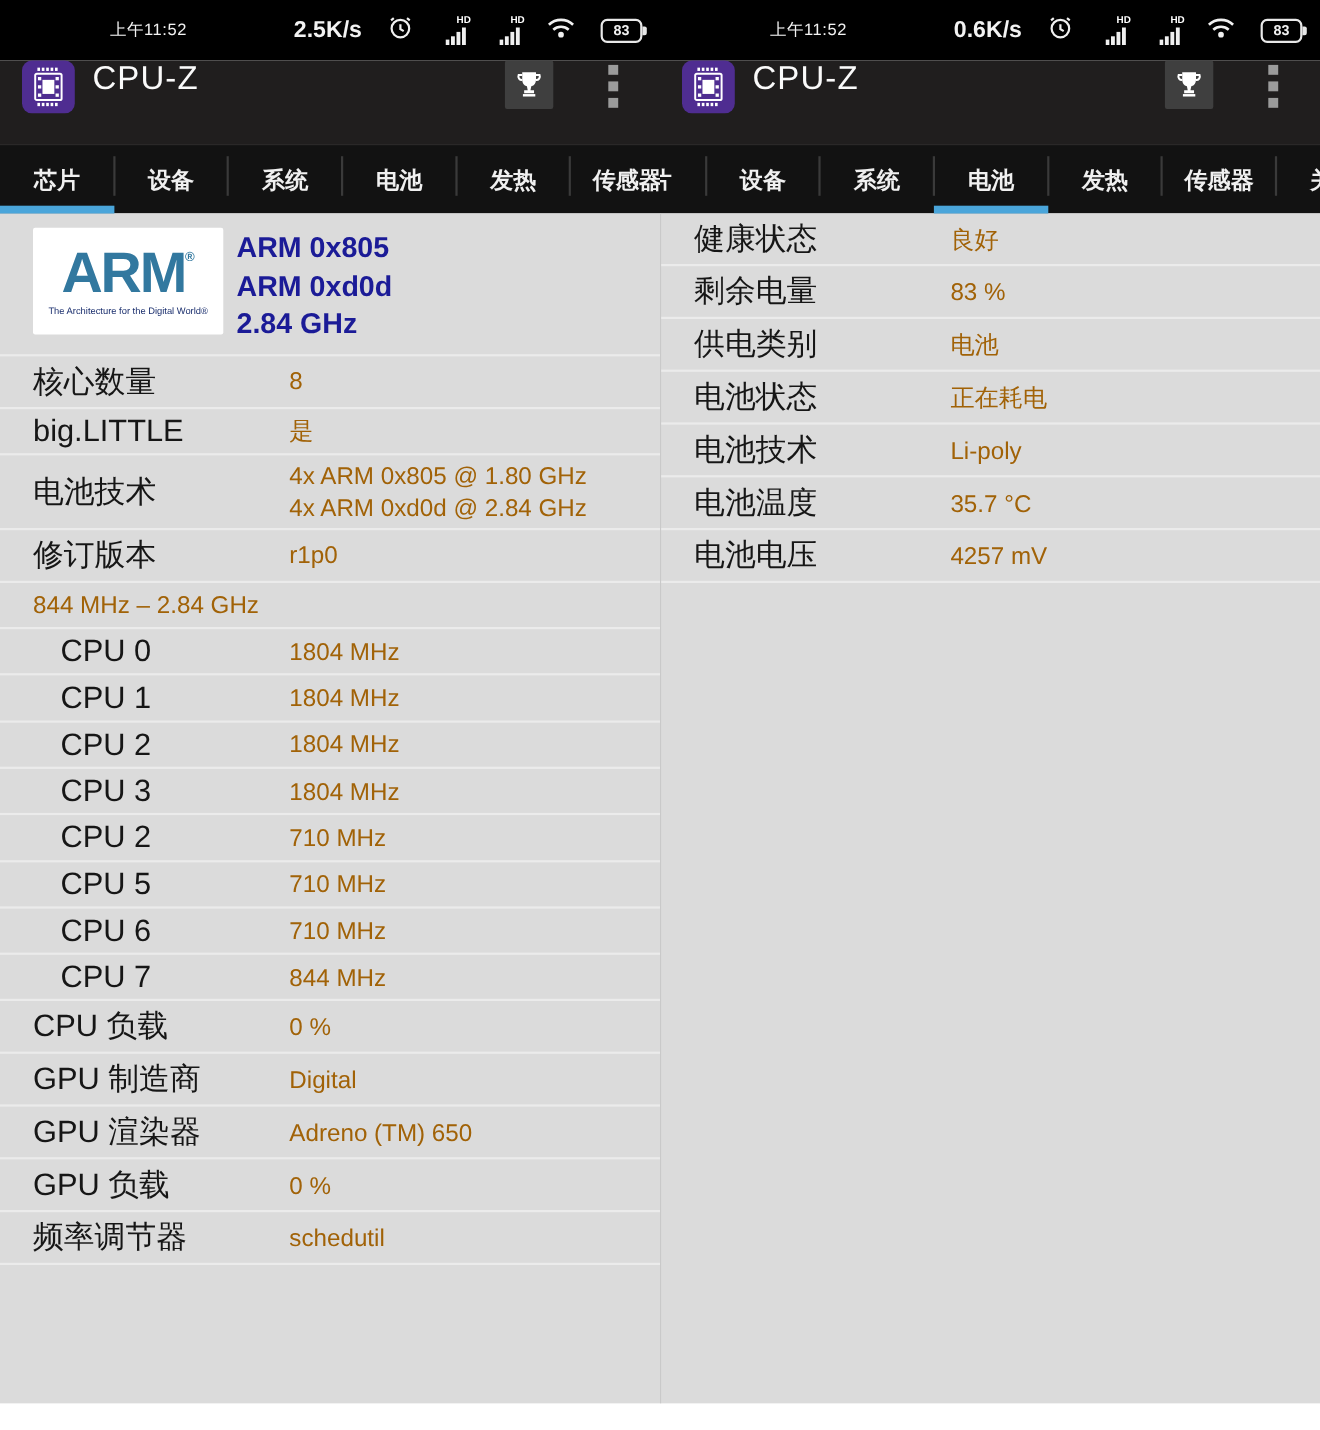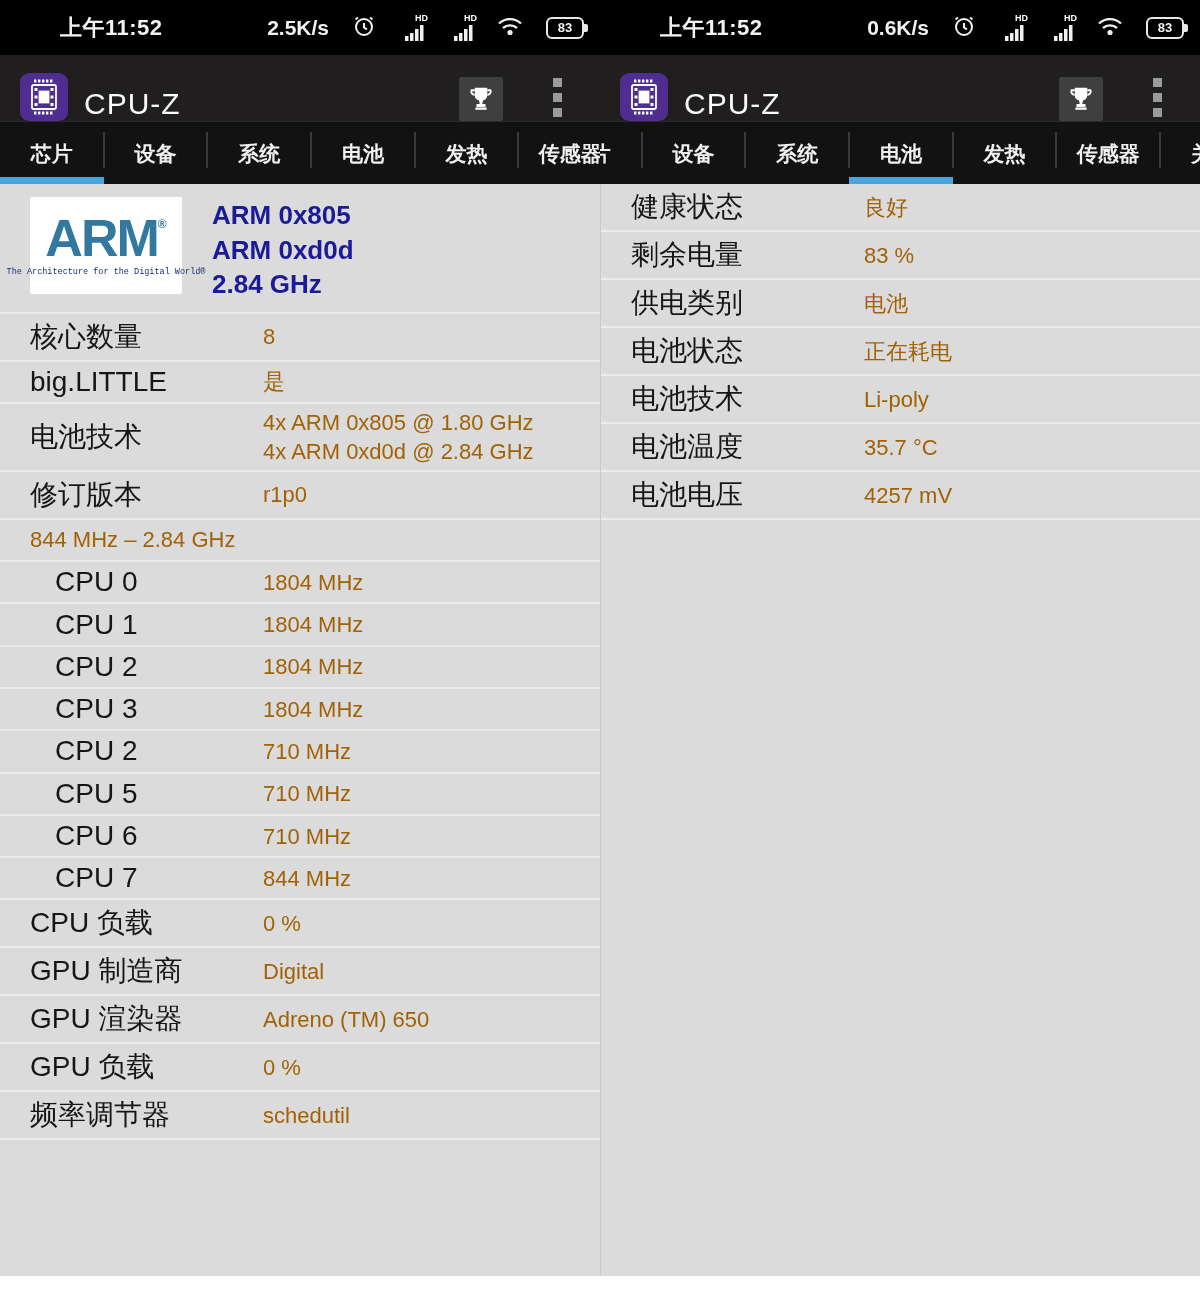--- a/index.html
+++ b/index.html
@@ -3,53 +3,53 @@
 <meta charset="utf-8">
 <style>
   * { margin:0; padding:0; box-sizing:border-box; }
   html,body { width:1200px; height:1300px; background:#ffffff; font-family:"Liberation Sans", sans-serif; overflow:hidden; }
   .phones { display:flex; width:1200px; height:1300px; }
   .screen { width:600px; height:1300px; display:flex; flex-direction:column; overflow:hidden; }
   .screen--right .content-wrap { border-left:1px solid #c9c9c9; }
 
   
   .status-bar { height:55px; background:#000; display:flex; align-items:center; color:#f2f2f2; padding:0 12px 0 0; flex-shrink:0; }
-  .status-time { font-size:22px; font-weight:bold; margin-left:60px; letter-spacing:0.5px; }
+  .status-time { font-size:15px; font-weight:normal; margin-left:100px; letter-spacing:0.5px; }
   .status-right { margin-left:auto; display:flex; align-items:center; gap:23px; }
   .status-speed { font-size:21px; font-weight:bold; }
   .sig { position:relative; width:26px; height:26px; }
   .sig .hd { position:absolute; top:-2px; left:16px; font-size:9px; font-weight:bold; color:#fff; }
   .sig svg { position:absolute; bottom:0; right:0; }
   .battery { position:relative; width:38px; height:22px; border:2px solid #e8e8e8; border-radius:6px; display:flex; align-items:center; justify-content:center; font-size:13px; font-weight:bold; color:#f2f2f2; margin-right:4px; }
   .battery::after { content:''; position:absolute; right:-6px; top:5px; width:4px; height:8px; background:#e8e8e8; border-radius:0 2px 2px 0; }
 
   
-  .app-bar { height:66px; background:#201e1e; display:flex; align-items:flex-end; padding:0 20px; flex-shrink:0; }
+  .app-bar { height:76px; background:#201e1e; display:flex; align-items:flex-start; padding:0 20px; flex-shrink:0; }
   .app-icon { width:48px; height:48px; background:#4f2d91; border-radius:9px; display:flex; align-items:center; justify-content:center; flex-shrink:0; }
   .app-title { color:#fafafa; font-size:30px; margin-left:16px; letter-spacing:1px; flex:1; }
   .trophy-btn { width:44px; height:44px; background:#3f3f3f; display:flex; align-items:center; justify-content:center; margin-right:46px; border-radius:2px; }
   .overflow-btn { display:flex; flex-direction:column; gap:6px; padding:4px; margin-right:14px; }
   .overflow-btn span { width:9px; height:9px; background:#9b9b9b; display:block; }
 
   
   .tab-bar { height:63px; background:#121212; overflow:hidden; flex-shrink:0; border-top:1px solid #2c2a2a; }
   .tab-strip { display:flex; height:63px; width:726px; }
   .screen--right .tab-strip { margin-left:-62px; }
   .tab { width:103.7px; height:63px; display:flex; align-items:center; justify-content:center; position:relative; color:#f0f0f0; font-size:21px; font-weight:bold; flex-shrink:0; }
   .tab + .tab::before { content:''; position:absolute; left:-1px; top:10px; height:36px; width:2px; background:#3a3a3a; }
   .tab.selected::after { content:''; position:absolute; left:0; right:0; bottom:0; height:8px; background:#4aa5da; }
 
   
   .content-wrap { flex:1; background:#dbdbdb; overflow:hidden; }
   .chip-header { display:flex; align-items:flex-start; padding:13px 10px 10px 30px; border-bottom:2px solid #ebebeb; }
-  .arm-logo { width:152px; height:97px; background:#ffffff; border-radius:2px; display:flex; flex-direction:column; align-items:center; justify-content:center; flex-shrink:0; }
+  .arm-logo { width:173px; height:97px; background:#ffffff; border-radius:2px; display:flex; flex-direction:column; align-items:center; justify-content:center; flex-shrink:0; }
   .arm-text { color:#32789f; font-size:52px; font-weight:bold; line-height:0.95; letter-spacing:-2px; }
   .arm-text sup { font-size:12px; letter-spacing:0; vertical-align:28px; }
-  .arm-tagline { color:#1b2f6e; font-size:8.5px; margin-top:3px; white-space:nowrap;font-family:Liberation Mono, monospace; }
-  .chip-lines { margin-left:30px; margin-top:1px; }
+  .arm-tagline { color:#1b2f6e; font-size:8.5px; margin-top:3px; white-space:nowrap; }
+  .chip-lines { margin-left:12px; margin-top:1px; }
   .chip-line { color:#1b1b97; font-size:26px; font-weight:bold; line-height:34.5px; }
 
   .rows .row { display:flex; align-items:center; min-height:42.3px; border-bottom:2px solid #ebebeb; padding:4px 0 4px 30px; }
   .row .label { width:233px; font-size:28px; color:#161616; flex-shrink:0; }
   .row.indent .label { padding-left:25px; }
   .row .value { font-size:22px; color:#a16207; white-space:pre-line; line-height:29px; }
 
   .bottom-strip { height:24px; background:#ffffff; flex-shrink:0; }
 </style>
 </head>

